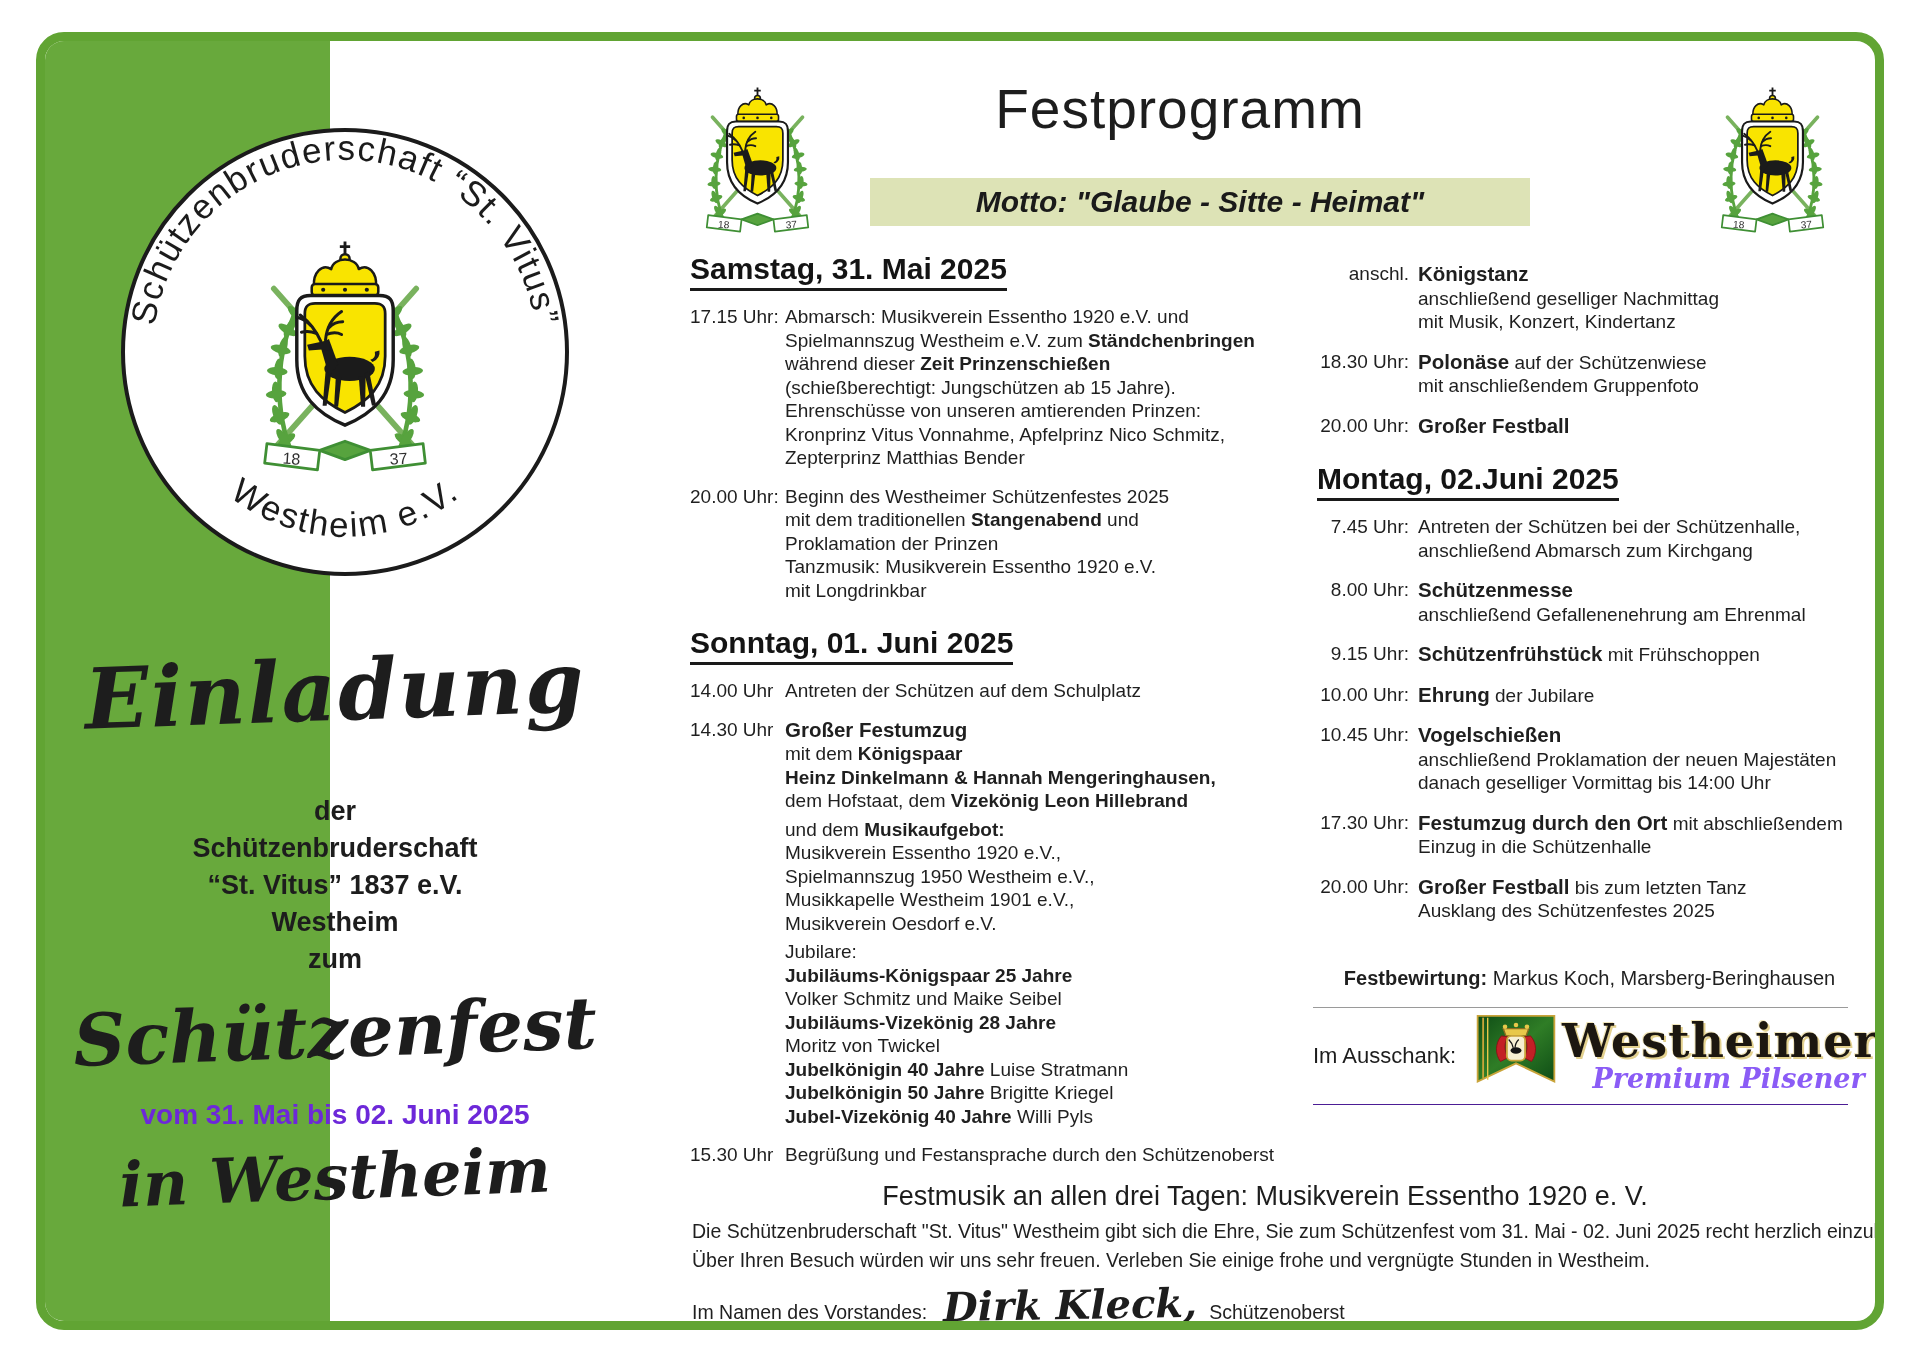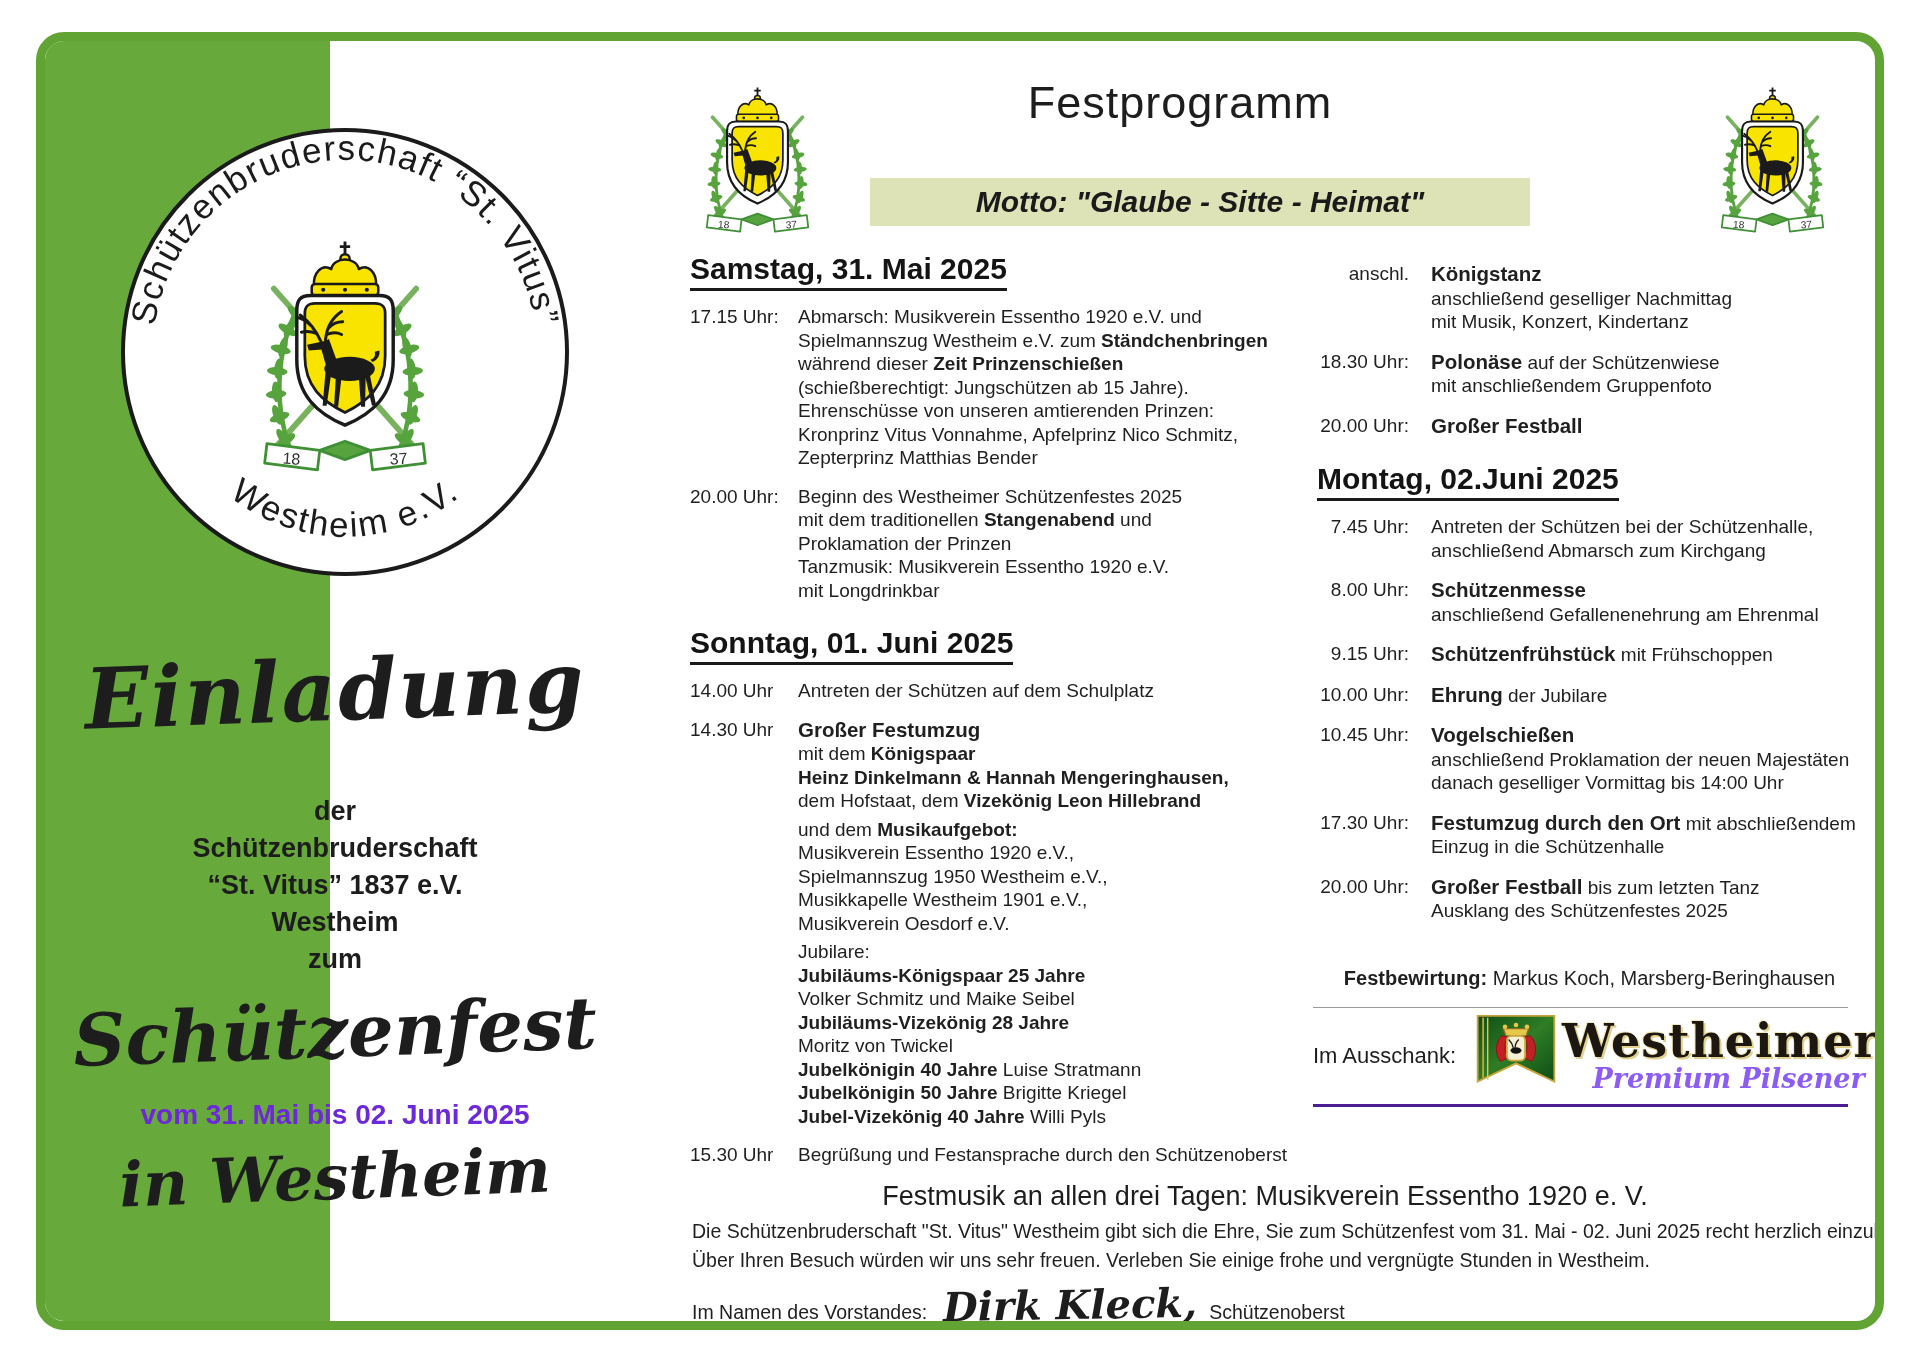--- a/index.html
+++ b/index.html
@@ -16,41 +16,41 @@
               font-size:27px;font-weight:bold;line-height:37px;color:#1d1d1d;}
   .fest-script{position:absolute;left:0;top:948px;width:580px;text-align:center;
                font-size:72px;transform:rotate(-2deg);}
   .date-line{position:absolute;left:0;top:1058px;width:580px;text-align:center;
              font-size:28px;font-weight:bold;color:#6d28d9;}
   .loc-script{position:absolute;left:0;top:1100px;width:580px;text-align:center;
               font-size:62px;transform:rotate(-2deg);}
   .crest-top{position:absolute;width:145px;height:167px;top:34px;}
   .crest-left{left:640px;} .crest-right{left:1655px;}
   .title{position:absolute;left:845px;top:36px;width:580px;text-align:center;
-         font-size:45px;font-weight:400;letter-spacing:1px;color:#1d1d1d;}
+         font-size:55px;font-weight:400;letter-spacing:1px;color:#1d1d1d;}
   .motto{position:absolute;left:825px;top:137px;width:660px;height:48px;background:#dde3b6;
          font-size:30px;font-weight:bold;font-style:italic;text-align:center;line-height:48px;color:#1a1a1a;}
   .col{position:absolute;}
   .col-left{left:645px;top:211px;width:580px;}
   .col-right{left:1272px;top:221px;width:545px;}
   .sec-heading{font-size:30px;font-weight:bold;color:#141414;width:fit-content;
                border-bottom:3px solid #1a1a1a;padding-bottom:2px;margin:0 0 14px 0;white-space:nowrap;}
   .sched-section:not(:first-child) .sec-heading{margin-top:24px;}
-  .sched-item{display:grid;grid-template-columns:86px 1fr;column-gap:22px;margin-bottom:15px;}
+  .sched-item{display:grid;grid-template-columns:86px 1fr;column-gap:9px;margin-bottom:15px;}
   .col-right .sched-item{grid-template-columns:92px 1fr;margin-bottom:16px;}
   .sched-time{font-size:19px;line-height:23.5px;white-space:nowrap;}
   .col-right .sched-time{text-align:right;}
   .ln{font-size:19px;line-height:23.5px;white-space:nowrap;}
   .ln .b{font-weight:bold;}
   .ln .bl{font-weight:bold;font-size:20.5px;}
   .gap{height:5px;}
   .festbewirtung{margin-top:44px;text-align:center;font-size:20px;white-space:nowrap;}
   .festbewirtung .b{font-weight:bold;}
   .ausschank{position:absolute;left:1268px;top:966px;width:535px;
-             border-top:1px solid #9a9a9a;border-bottom:3px solid #4c1d95;padding:6px 0;}
+             border-top:1px solid #9a9a9a;border-bottom:1px solid #4c1d95;padding:6px 0;}
   .ausschank-row{display:flex;align-items:center;}
   .ausschank-label{font-size:22px;color:#1d1d1d;white-space:nowrap;margin-right:14px;}
   .pennant{width:92px;height:84px;flex:0 0 auto;}
   .brand-wrap{flex:1;text-align:center;}
   .brand{font-family:"DejaVu Serif",serif;font-weight:bold;font-size:46px;color:#1c1710;
          letter-spacing:1px;line-height:46px;
          text-shadow:2px 2px 0 #e3d18f, -1px -1px 0 #f2e7bd;}
   .tagline{font-family:"DejaVu Serif",serif;font-style:italic;font-weight:bold;font-size:27px;
            color:#8b5cf6;text-align:right;padding-right:14px;line-height:30px;}
   .festmusik{position:absolute;left:645px;top:1140px;width:1150px;text-align:center;

